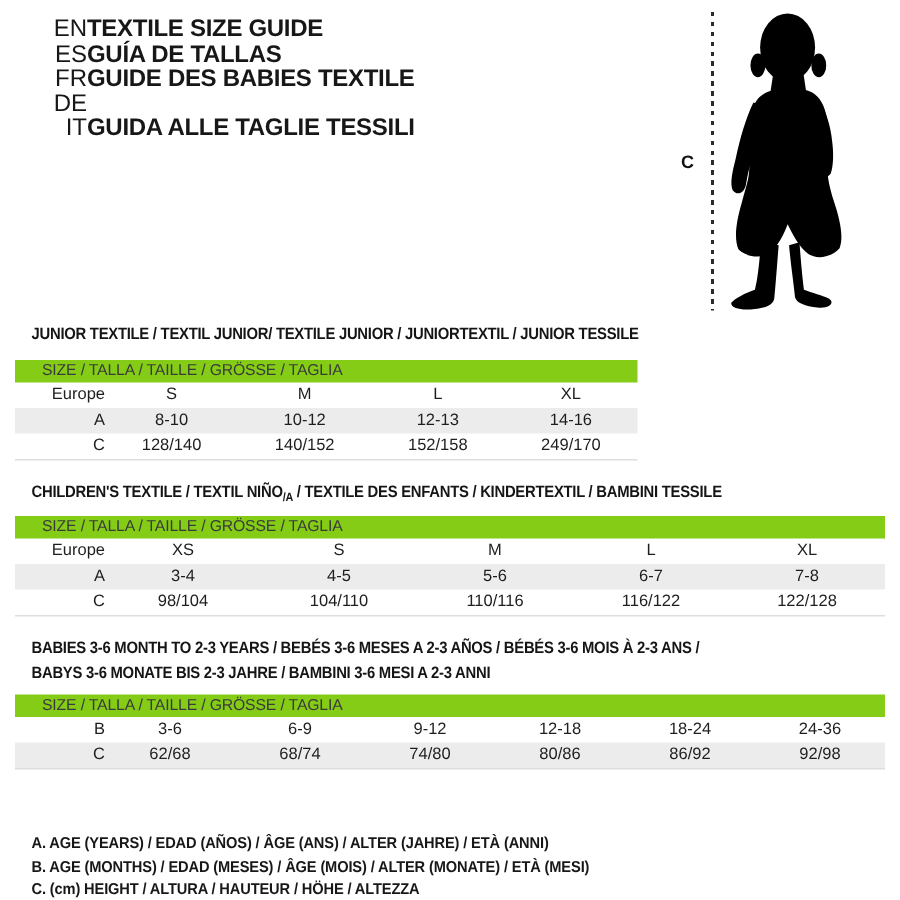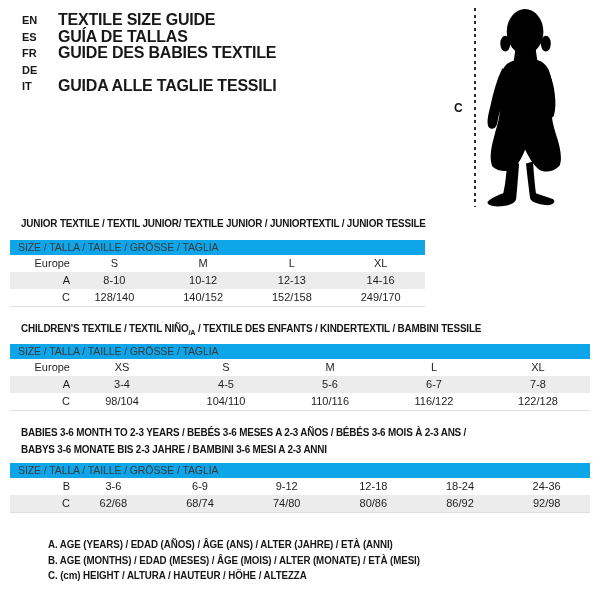--- a/index.html
+++ b/index.html
@@ -5,21 +5,21 @@
   * { margin:0; padding:0; box-sizing:border-box; }
   html,body { background:#fff; }
   .canvas {
     position:relative; width:600px; height:600px; background:#ffffff;
     font-family:"Liberation Sans", sans-serif; color:#1e1e1e; overflow:hidden;
   }
 
   
   .lang-list { position:absolute; left:22px; top:12px; }
   .lang-row { display:flex; height:16.6px; line-height:16.6px; }
-  .lang-code { width:36px; font-size:11px; font-weight:bold; color:#171717; }
+  .lang-code { width:36px; font-size:16px; font-weight:normal; color:#171717;text-align:right; }
   .lang-title { font-size:16px; font-weight:bold; color:#171717; letter-spacing:-0.2px; white-space:nowrap; }
 
   
   .figure-wrap { position:absolute; left:440px; top:0; width:160px; height:215px; }
   .height-line {
     position:absolute; left:34px; top:8px; width:2px; height:199px;
     background:repeating-linear-gradient(to bottom,#2b2b2b 0px,#2b2b2b 3px,transparent 3px,transparent 6.6px);
   }
   .height-label { position:absolute; left:14px; top:101px; font-size:12px; font-weight:bold; color:#111; }
   .toddler { position:absolute; left:43px; top:5px; }
@@ -34,33 +34,33 @@
   #sec1-title { top:215px; }
   #sec2-title { top:320px; }
   #sec3-title { top:424px; }
 
   
   .stable { position:absolute; left:10px; border-bottom:1px solid #dedede; }
   #table1 { top:240px; width:415px; }
   #table2 { top:344px; width:580px; }
   #table3 { top:463px; width:580px; }
   .sizebar {
-    height:15px; line-height:15px; background:#0ea5e9; color:#3a3a3a;
-    font-size:10.5px; padding-left:8px; letter-spacing:-0.1px; white-space:nowrap; overflow:hidden;
+    height:15px; line-height:15px; background:#84cc16; color:#3a3a3a;
+    font-size:10.5px; padding-left:18px; letter-spacing:-0.1px; white-space:nowrap; overflow:hidden;
   }
   .trow { display:grid; height:17px; line-height:17px; font-size:11px; }
   .t-cols4 .trow { grid-template-columns:60px repeat(4,1fr); }
   .t-cols5 .trow { grid-template-columns:60px repeat(5,1fr); }
   .t-cols6 .trow { grid-template-columns:60px repeat(6,1fr); }
   .trow.shaded { background:#ececec; }
   .rlabel { text-align:right; padding-left:8px; color:#1e1e1e; }
   .cell { text-align:center; color:#1e1e1e; }
 
   
-  .legend { position:absolute; left:21px; top:537px;margin-left:27px; }
+  .legend { position:absolute; left:21px; top:555px; }
   .legend-line {
     font-size:10.5px; font-weight:bold; color:#171717; line-height:15.5px;
     letter-spacing:-0.1px; white-space:nowrap; transform:scaleX(0.93); transform-origin:0 50%;
   }
 </style>
 </head>
 <body>
 
 <div class="canvas">
 

